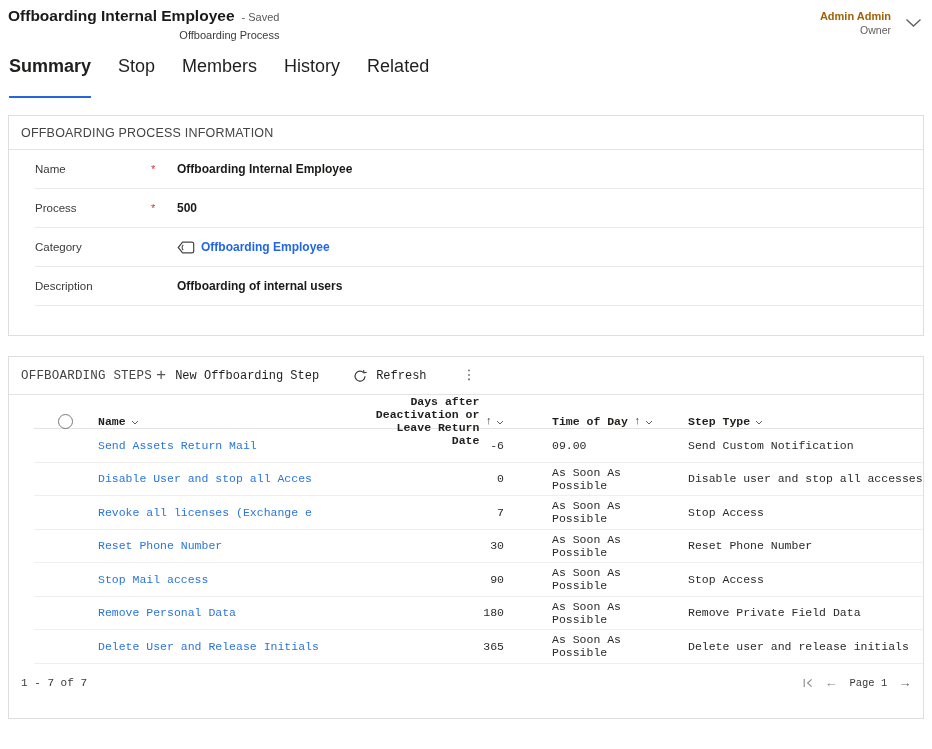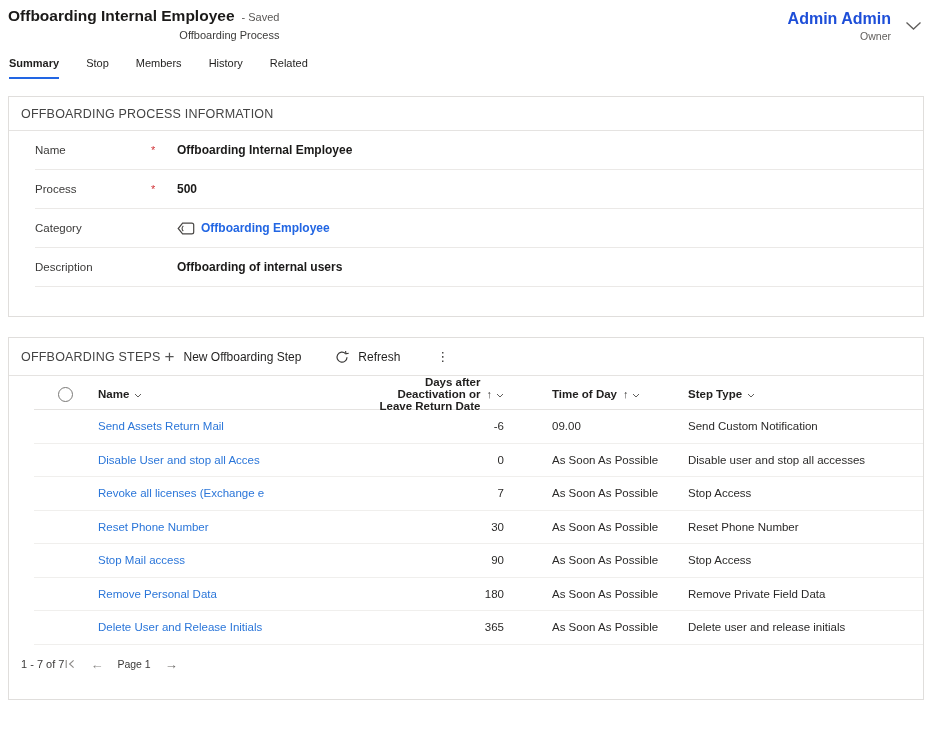--- a/index.html
+++ b/index.html
@@ -7,32 +7,32 @@
     font-family:"Liberation Sans","DejaVu Sans",sans-serif; color:#201f1e; }
 
   
   .page-header { display:flex; justify-content:space-between; align-items:flex-start; padding:7px 10px 0 8px; }
   .title-line { display:flex; align-items:baseline; }
   .page-title { font-size:15.5px; font-weight:700; color:#1b1a19; }
   .saved-status { font-size:11px; color:#5a5856; margin-left:7px; }
   .page-subtitle { font-size:11px; color:#3b3a39; margin-top:4px;text-align:right; }
   .user-block { display:flex; align-items:center; gap:14px; padding-top:3px; }
   .user-meta { text-align:left; }
-  .user-name { font-size:16px; font-weight:700; color:#1d4ed8; }
+  .user-name { font-size:11px; font-weight:700; color:#a16207; }
   .user-role { font-size:10.5px; color:#605e5c; margin-top:2px;text-align:right; }
 
   
   .tab-bar { display:flex; gap:27px; padding:15px 0 0 9px; }
-  .tab { font-size:11px; color:#201f1e; padding-bottom:8px; cursor:pointer; }
+  .tab { font-size:18px; color:#201f1e; padding-bottom:19px; cursor:pointer; }
   .tab.active { font-weight:700; border-bottom:2.5px solid #2266E3; }
 
   
   .card { margin:0 8px; border:1px solid #e0dedc; background:#fff; }
   .card1 { margin-top:17px; padding-bottom:29px; }
-  .card2 { margin-top:20px; padding-bottom:28px; }
+  .card2 { margin-top:20px; padding-bottom:28px;font-family:Liberation Mono, monospace; }
   .card-head { display:flex; justify-content:flex-start; align-items:center;
     padding:10px 14px 9px 12px; border-bottom:1px solid #e5e3e1; }
   .card-title { font-size:12.5px; color:#444; letter-spacing:.2px; }
 
   
   .field-row { display:flex; align-items:center; height:39px; margin-left:26px;
     border-bottom:1px solid #ebe9e7; padding-right:14px; }
   .field-label { width:116px; font-size:11.5px; color:#3b3a39; }
   .field-req { width:26px; font-size:11px; color:#d13438; }
   .field-value { font-size:12px; font-weight:600; color:#1b1a19; }
@@ -56,21 +56,21 @@
   .col-name { padding-left:1px; display:flex; align-items:center; gap:5px; }
   .col-days { text-align:right; display:flex; justify-content:flex-end; align-items:center; gap:4px; }
   .col-time { padding-left:48px; display:flex; align-items:center; gap:4px; }
   .col-step { padding-left:8px; display:flex; align-items:center; gap:5px; }
   .row-link { color:#2b76d9; cursor:pointer; }
   .cell-text { color:#2b2a29; }
   .sort-arrow { font-size:11px; color:#3b3a39; margin-left:2px; }
   .chev-icon { margin-top:2px; }
 
   
-  .grid-footer { display:flex; align-items:center; padding:13px 14px 0 12px; }
+  .grid-footer { display:flex; justify-content:space-between; align-items:center; padding:13px 14px 0 12px; }
   .record-count { font-size:11px; color:#3b3a39; }
   .pager { display:flex; align-items:center; gap:14px; }
   .pager-arrow { font-size:13px; color:#8a8886; cursor:pointer; line-height:1; }
   .page-label { font-size:10.5px; color:#3b3a39; }
   svg { display:block; }
 </style>
 </head>
 <body>
 
 <div class="page-header">

